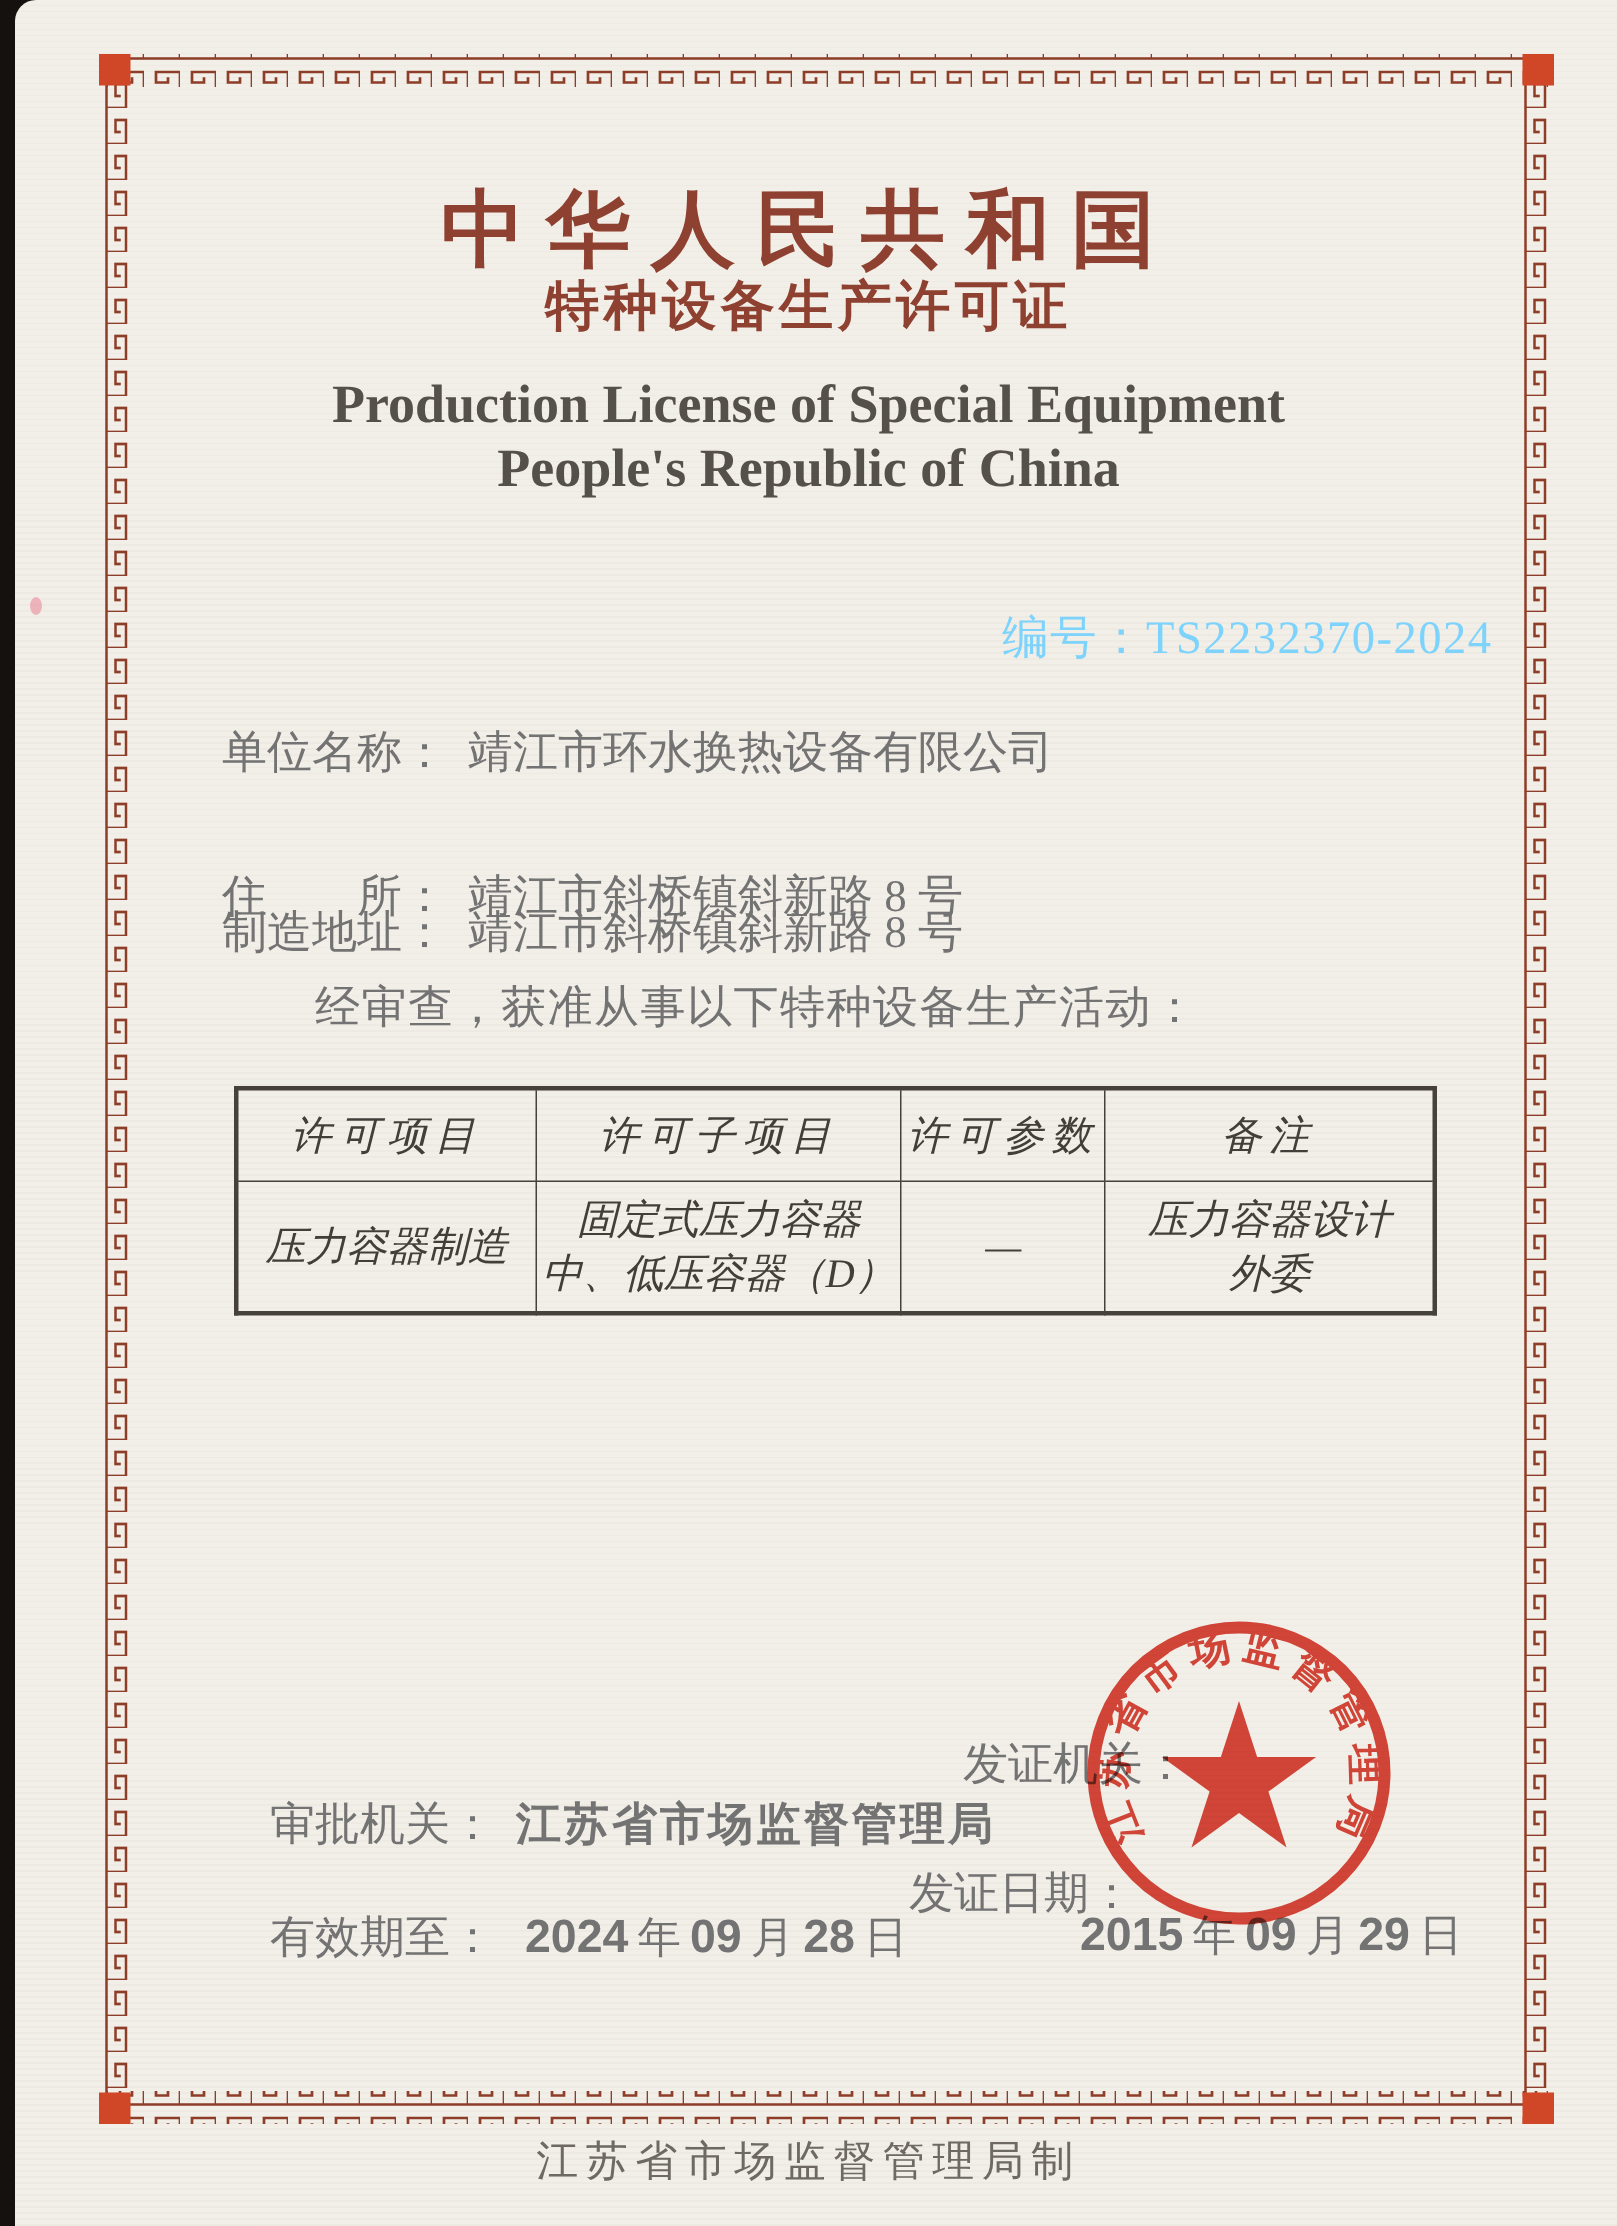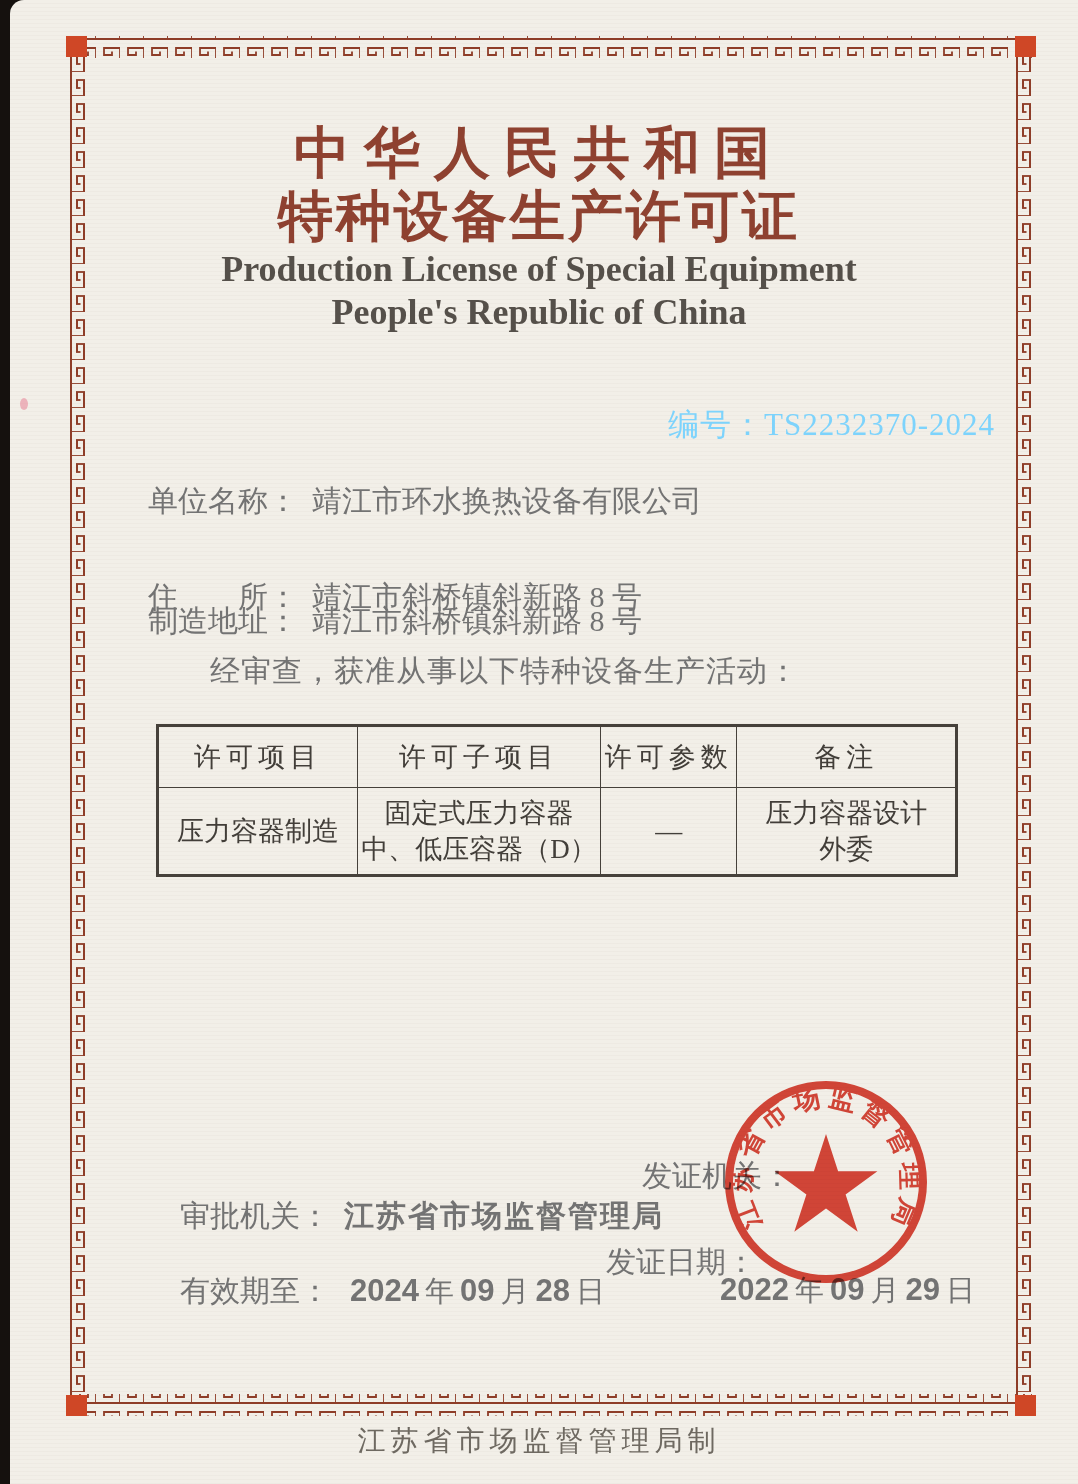--- a/index.html
+++ b/index.html
@@ -15,21 +15,21 @@
     background-image:repeating-linear-gradient(0deg, rgba(120,100,80,0.035) 0px, rgba(120,100,80,0.035) 1px, transparent 1px, transparent 4px);
   }
   .border-svg{position:absolute;left:0;top:0;width:1078px;height:1484px;}
   .scan-mark{position:absolute;left:20px;top:398px;width:8px;height:12px;border-radius:50%;background:rgba(232,130,150,.55);}
 
   .line{position:absolute;white-space:nowrap;color:#737373;font-size:30px;}
   .center{left:0;width:1078px;text-align:center;}
 
   .title-cn{color:#8e4130;font-weight:bold;font-size:56px;}
   .t1{top:116px;letter-spacing:14px;}
-  .t2{top:180px;letter-spacing:3px;font-size:55px;}
+  .t2{top:180px;letter-spacing:3px;font-size:36px;}
   .title-en{color:#55504a;font-size:36px;font-weight:600;}
   .e1{top:248px;text-align:center;}
   .e2{top:291px;}
 
   .license-no{top:404px;left:668px;color:#7dd3fc;font-size:31px;letter-spacing:1px;}
 
   .f-unit{top:481px;left:148px;}
   .f-addr{top:577px;left:148px;}
   .f-mfg{top:601px;left:148px;}
   .f-review{top:651px;left:210px;letter-spacing:1px;}
@@ -37,21 +37,21 @@
 
   table.license{
     position:absolute;left:156px;top:724px;width:802px;height:152px;
     border-collapse:collapse;table-layout:fixed;
     font-size:27px;color:#423e39;
   }
   table.license th,table.license td{
     border:1.6px solid #46413b;text-align:center;vertical-align:middle;
     font-weight:normal;padding:0;
   }
-  table.license{border:3px solid #46413b;}
+  table.license{border:3px solid #46413b;font-style:italic;}
   table.license th{height:60px;letter-spacing:5px;}
   table.license td{height:86px;line-height:1.35;}
   .col1{width:25%;}.col2{width:30.5%;}.col3{width:17%;}.col4{width:27.5%;}
 
   .f-approve{top:1196px;left:180px;}
   .f-issueorg{top:1156px;left:642px;}
   .f-issuedatelabel{top:1242px;left:606px;}
   .f-valid{top:1271px;left:180px;}
   .f-issuedate{top:1271px;left:714px;}
   .bold-hei{font-family:"Liberation Sans","DejaVu Sans",sans-serif;font-weight:bold;letter-spacing:2px;}
@@ -141,21 +141,21 @@
   <span class="label">审批机关：</span><span class="bold-hei">江苏省市场监督管理局</span>
 </div>
 <div class="line f-issueorg">发证机关：</div>
 <div class="line f-issuedatelabel">发证日期：</div>
 
 <div class="line f-valid">
   <span class="label">有效期至：</span><span class="num">2024</span><span class="unit">年</span><span class="num">09</span><span class="unit">月</span><span class="num">28</span><span class="unit">日</span>
 </div>
 
 <div class="line f-issuedate">
-  <span class="num">2022</span><span class="unit">年</span><span class="num">09</span><span class="unit">月</span><span class="num">29</span><span class="unit">日</span>
+  <span class="num">2015</span><span class="unit">年</span><span class="num">09</span><span class="unit">月</span><span class="num">29</span><span class="unit">日</span>
 </div>
 
 <svg class="seal" viewBox="0 0 240 240" xmlns="http://www.w3.org/2000/svg">
   <defs>
     <path id="sealArc" d="M57.8 163.6 A76 76 0 1 1 182.2 163.6" fill="none"></path>
   </defs>
   <circle cx="120" cy="120" r="97" fill="none" stroke="#d9392b" stroke-width="8"></circle>
   <polygon fill="#d9392b" points="120,72 132.1,109.3 171.4,109.3 139.6,132.4 151.7,169.7 120,146.6 88.3,169.7 100.4,132.4 68.6,109.3 107.9,109.3"></polygon>
   <text font-size="27" letter-spacing="6" fill="#d9392b" font-weight="bold" font-family="'Liberation Serif','DejaVu Serif',serif">
     <textPath href="#sealArc" startOffset="2">江苏省市场监督管理局</textPath>

